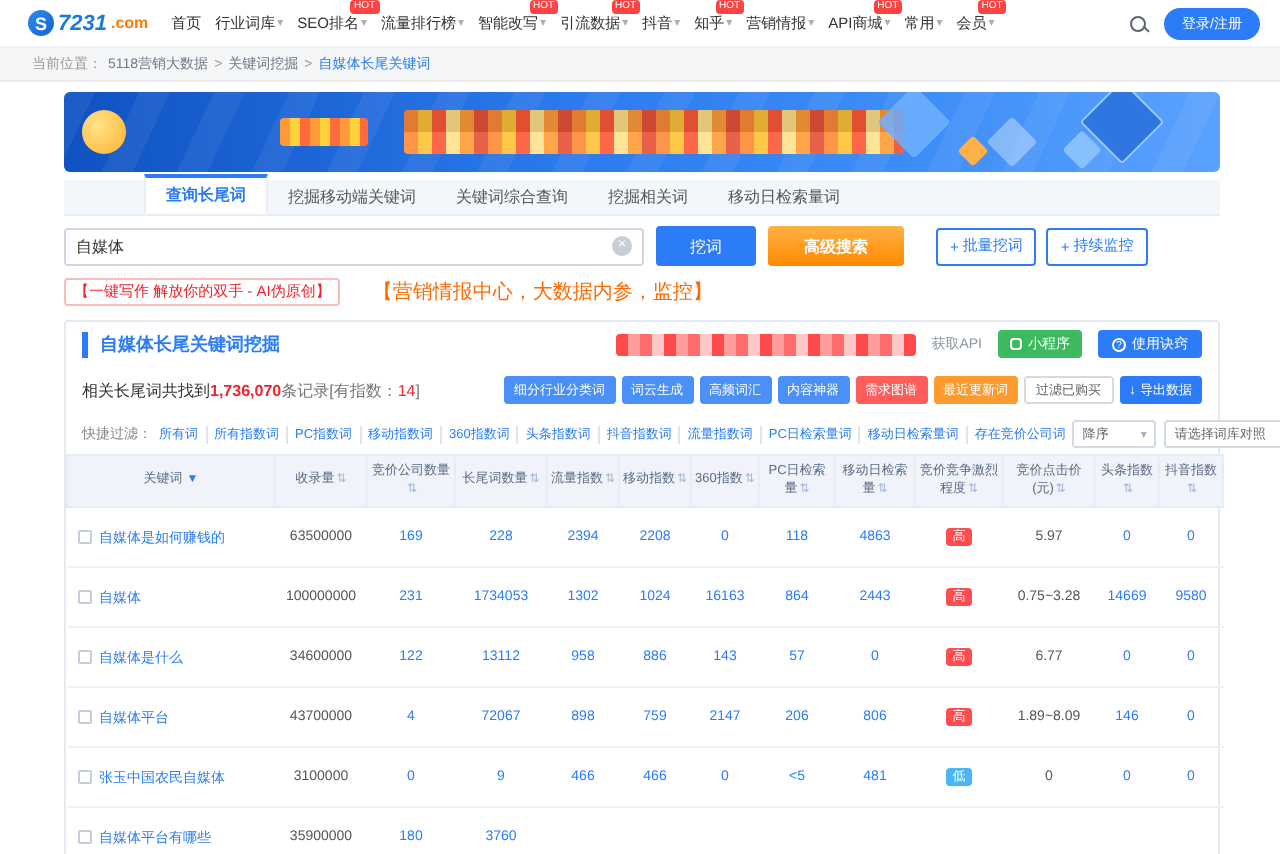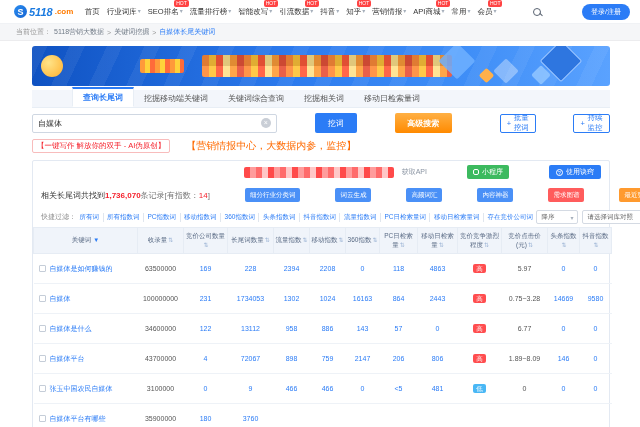--- a/index.html
+++ b/index.html
@@ -1,17 +1,17 @@
 <!DOCTYPE html>
 <html><head>
 <meta charset="utf-8">
 <style>
   *{box-sizing:border-box;margin:0;padding:0;font-family:"Liberation Sans",sans-serif;}
   body{background:#fff;}
-  button{border:0;background:none;cursor:pointer;font-family:inherit;margin-left:32px;}
+  button{border:0;background:none;cursor:pointer;font-family:inherit;}
   a{text-decoration:none;cursor:pointer;}
   .page{position:relative;width:640px;height:427px;overflow:hidden;background:#fff;}
 
   
   .navbar{height:24px;display:flex;align-items:center;padding:0 10px 0 14px;background:#fff;border-bottom:1px solid #f0f2f5;}
   .logo{display:flex;align-items:center;gap:2px;margin-right:8px;flex:none;}
   .logo-circle{width:13px;height:13px;border-radius:50%;background:linear-gradient(135deg,#2a8cf0,#1464d2);color:#fff;font-size:9px;font-weight:bold;display:flex;align-items:center;justify-content:center;}
   .logo-num{font-size:11px;font-weight:bold;color:#1a7ae0;font-style:italic;}
   .logo-suffix{font-size:8px;font-weight:bold;color:#ff7b00;}
   .menu{display:flex;align-items:center;flex:1;min-width:0;}
@@ -126,21 +126,21 @@
   th:nth-child(13),td:nth-child(13){width:32px;}
 </style>
 </head>
 <body>
 
 <div class="page">
 
   <header class="navbar">
     <div class="logo">
       <span class="logo-circle">S</span>
-      <span class="logo-num">5118</span>
+      <span class="logo-num">7231</span>
       <span class="logo-suffix">.com</span>
     </div>
     <nav class="menu">
         <a class="nav-item">
           <span>首页</span>
         </a>
         <a class="nav-item">
           <span>行业词库</span>
           <span class="caret">▾</span>
         </a>
@@ -244,20 +244,21 @@
       </div>
     </div>
     <div class="promo-row">
       <a class="promo-left">【一键写作 解放你的双手 - AI伪原创】</a>
       <a class="promo-right">【营销情报中心，大数据内参，监控】</a>
     </div>
   </div>
 
   <div class="panel">
     <div class="panel-header">
+      <span class="panel-title">自媒体长尾关键词挖掘</span>
       <span class="spacer"></span>
       <span class="censored-strip"></span>
       <a class="get-api">获取API</a>
       <button class="btn-mini">
         <span class="mini-icon"></span>
         <span>小程序</span>
       </button>
       <button class="btn-tips">
         <span class="tips-icon">?</span>
         <span>使用诀窍</span>

